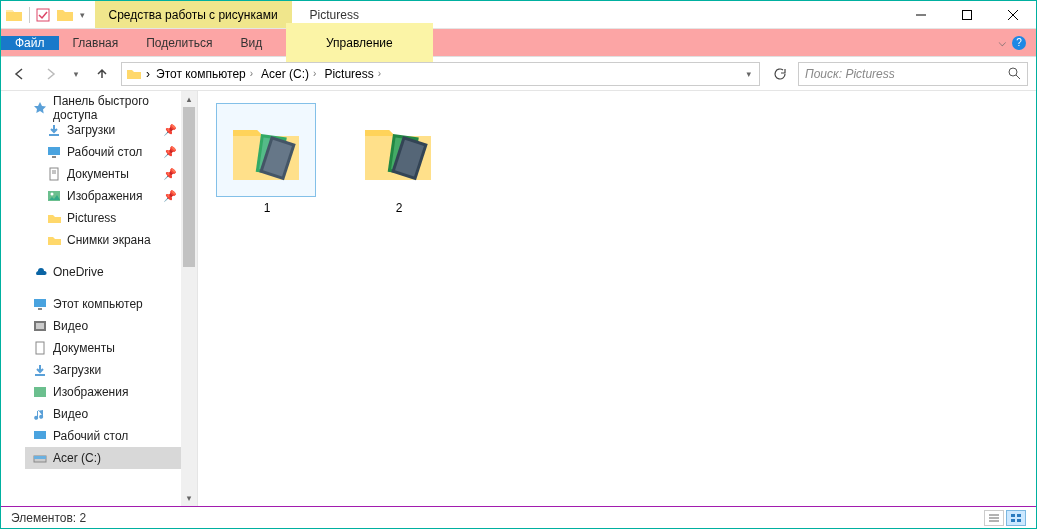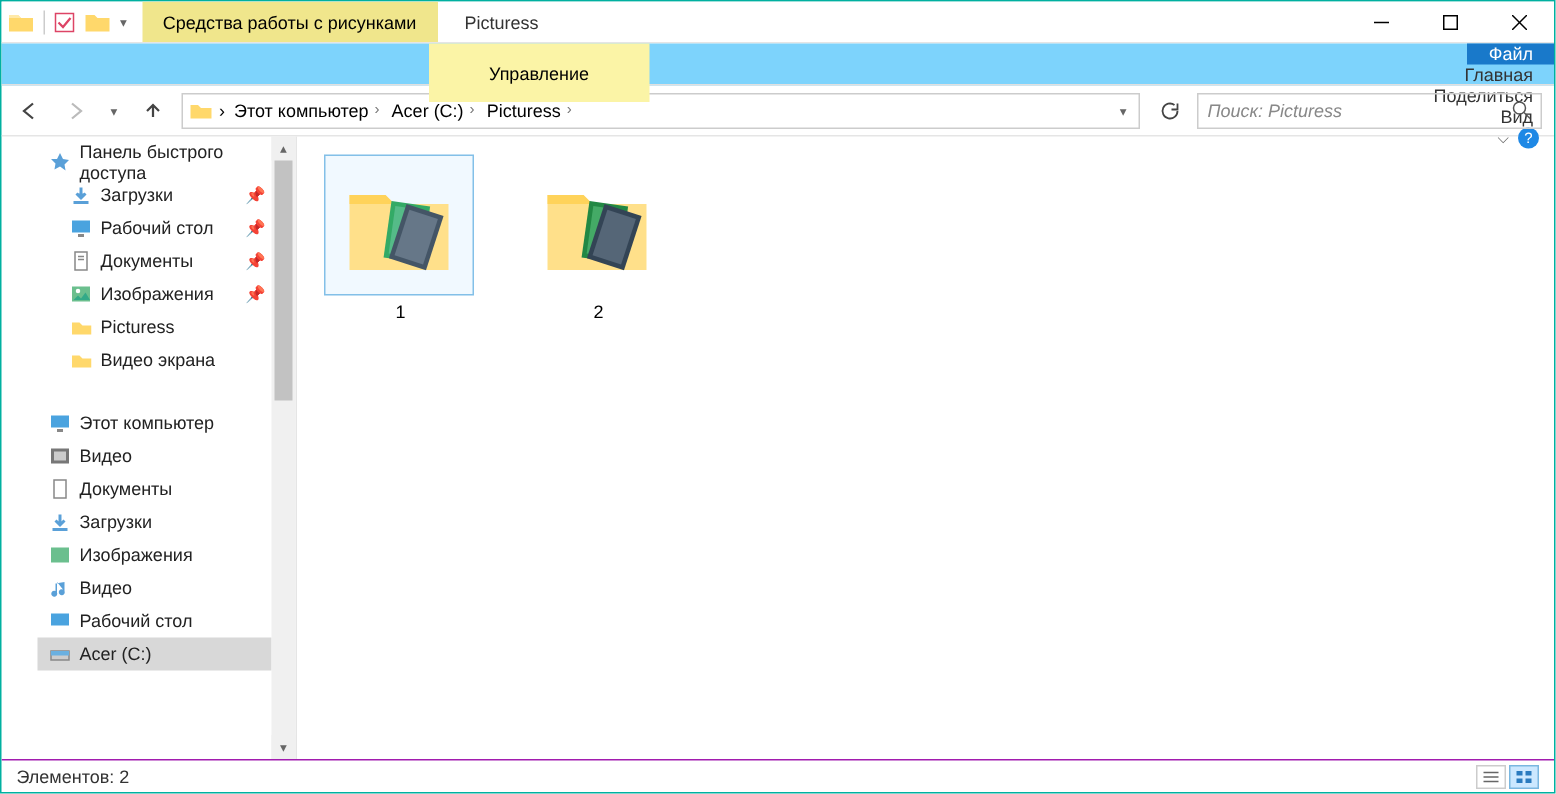--- a/index.html
+++ b/index.html
@@ -7,21 +7,21 @@
 
 .titlebar { height:28px; display:flex; align-items:stretch; background:#fff; border-bottom:1px solid #e5e5e5; }
 .qat { display:flex; align-items:center; padding:0 4px; gap:6px; }
 .qat .folder-ico { width:18px; height:18px; }
 .qat .sep { width:1px; height:16px; background:#ccc; }
 .context-tab { background:#f0e68c; display:flex; align-items:center; padding:0 14px; font-size:12px; margin-left:6px;}
 .title { padding:0 18px; display:flex; align-items:center; font-size:12px; color:#333; }
 .win-controls { margin-left:auto; display:flex; }
 .win-controls div { width:46px; display:flex; align-items:center; justify-content:center; font-size:13px; }
 
-.ribbon { height:28px; display:flex; align-items:flex-end; background:#7dd3fc; border-bottom:1px solid #e0e0e0;flex-direction:column; }
+.ribbon { height:28px; display:flex; align-items:center; background:#fca5a5; border-bottom:1px solid #e0e0e0; }
 .ribbon .tab { padding:0 14px; display:flex; align-items:center; font-size:12px; color:#333; }
 .ribbon .tab.file { background:#1979ca; color:#fff; } 
 .ribbon .ctx-wrap { position:absolute; left:285px; display:flex; align-items:center; height:39px; background:#fbf4a6; padding:0 40px; font-size:12px;}
 .ribbon .right { margin-left:auto; display:flex; align-items:center; gap:6px; padding-right:10px; }
 
 .navbar { height:34px; display:flex; align-items:center; padding:4px 8px; gap:8px; border-bottom:1px solid #e5e5e5; }
 .navbtn { width:22px; height:22px; display:flex; align-items:center; justify-content:center; color:#555; }
 .navbtn.disabled { color:#bbb; }
 .address { flex:1; height:24px; border:1px solid #ccc; display:flex; align-items:center; padding:0 4px; gap:4px; }
 .crumb { display:flex; align-items:center; gap:4px; padding:0 2px; font-size:12px;}
@@ -235,23 +235,31 @@
             </svg>
           </span>
         <span>Picturess</span>
       </div>
       <div class="row ind1">
         <span>
             <svg width="14" height="14">
               <path fill="#ffd86b" d="M1 4h5l2 2h6v6H1z"></path>
             </svg>
           </span>
-        <span>Видео экрана</span>
+        <span>Снимки экрана</span>
       </div>
       <div class="spacer"></div>
+      <div class="row">
+        <span>
+            <svg width="14" height="14">
+              <path fill="#0a64a4" d="M3 9a3 3 0 0 1 2-3 3 3 0 0 1 6 0 2 2 0 0 1 1 4H4a2 2 0 0 1-1-1z"></path>
+            </svg>
+          </span>
+        <span>OneDrive</span>
+      </div>
       <div class="spacer"></div>
       <div class="row">
         <span>
             <svg width="14" height="14">
               <rect x="1" y="2" width="12" height="8" fill="#4aa3df"></rect>
               <rect x="5" y="11" width="4" height="2" fill="#888"></rect>
             </svg>
           </span>
         <span>Этот компьютер</span>
       </div>

